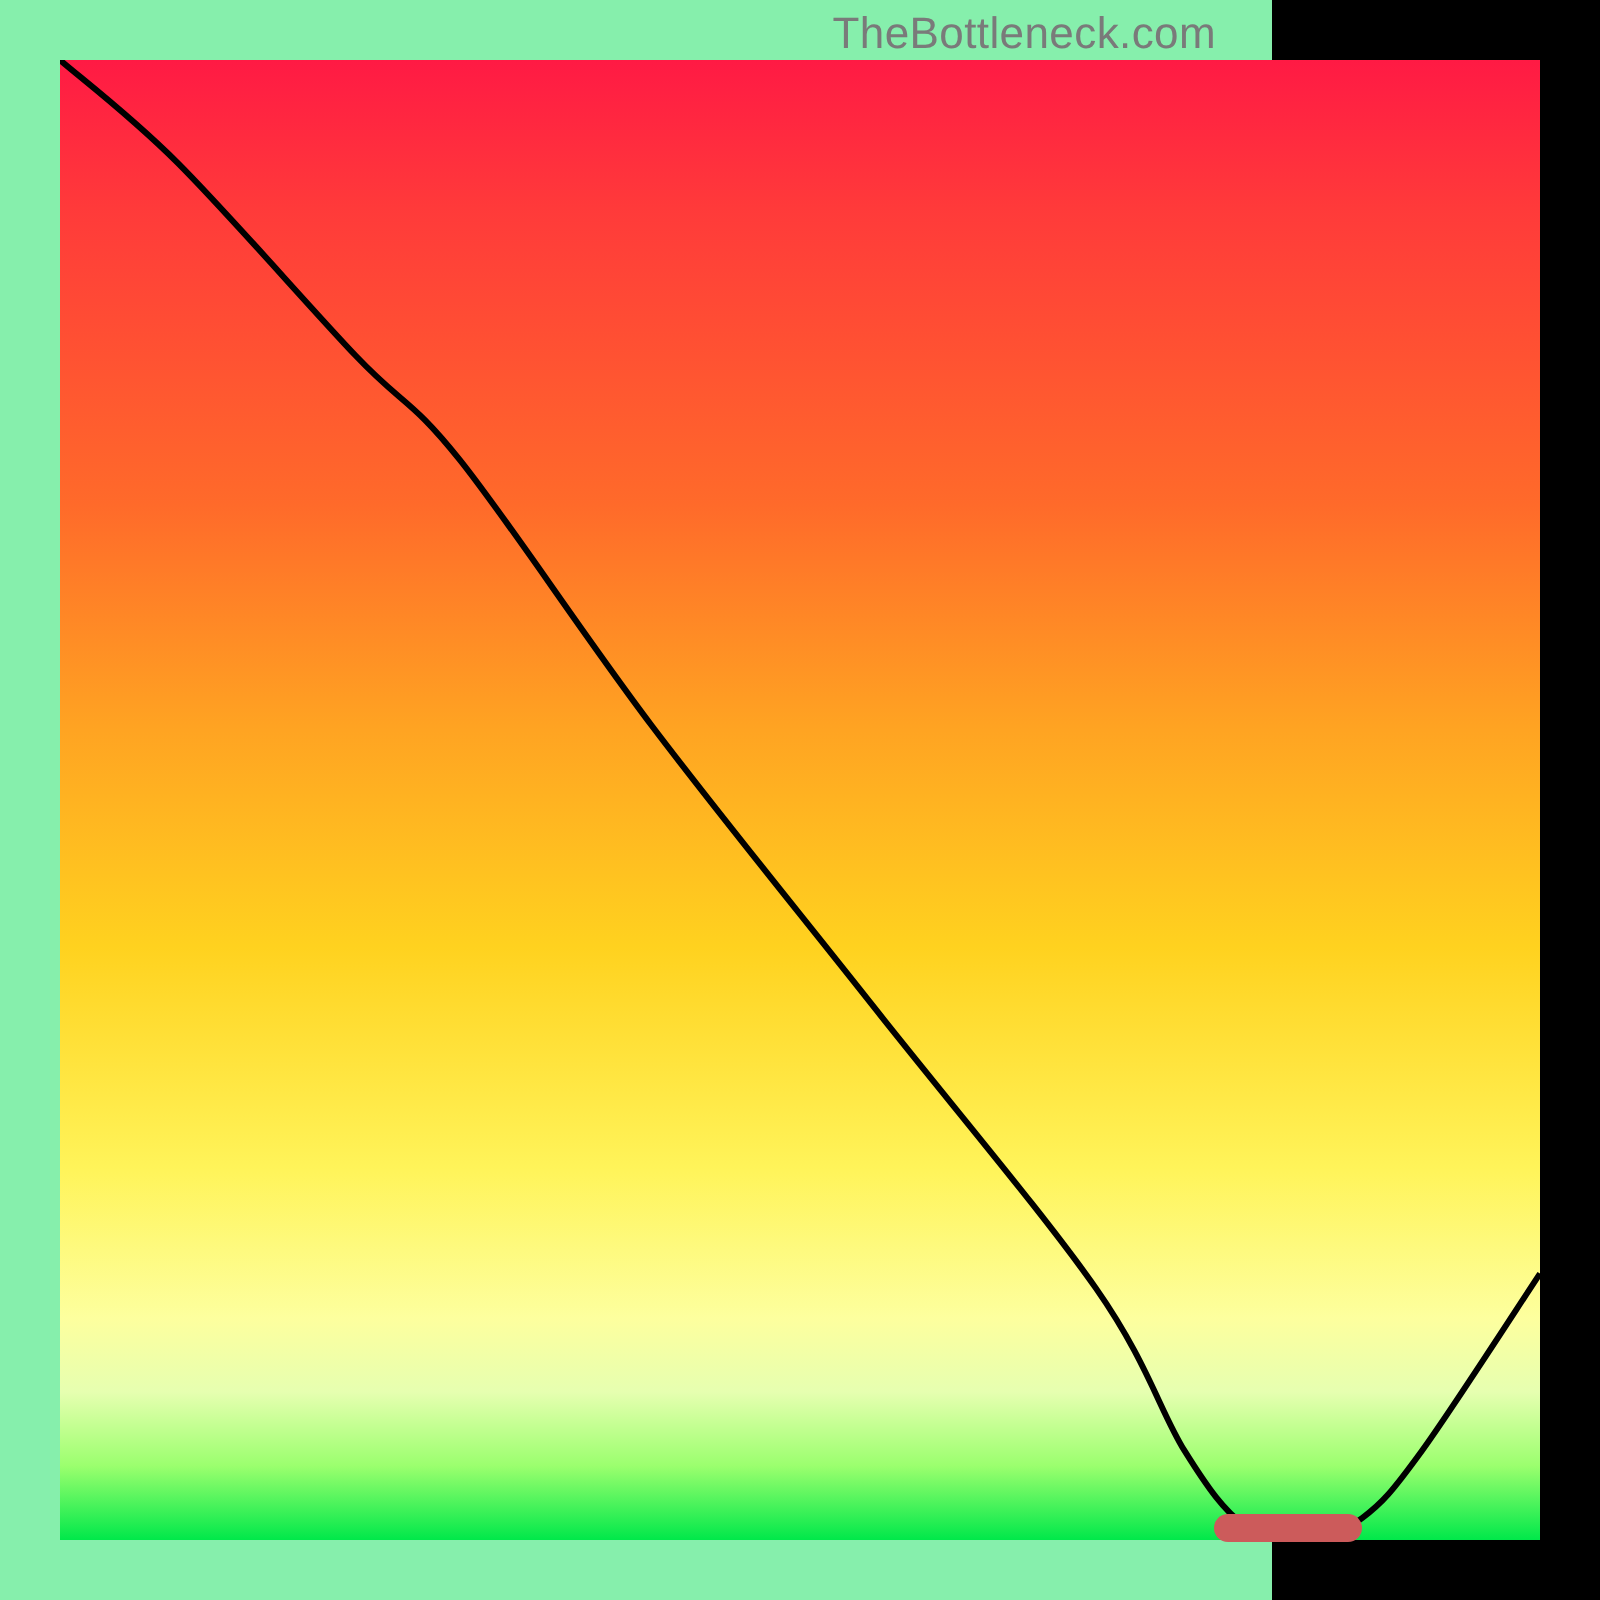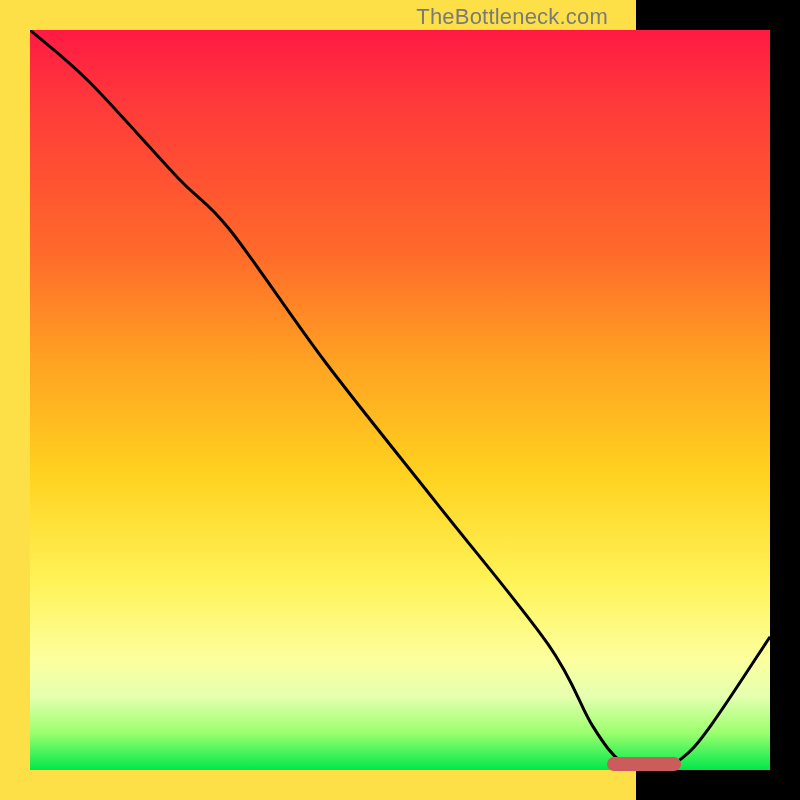--- a/index.html
+++ b/index.html
@@ -8,21 +8,21 @@
     width: 800px;
     height: 800px;
     background: #000;
     overflow: hidden;
     font-family: Arial, Helvetica, sans-serif;
   }
   .frame {
     position: relative;
     width: 636px;
     height: 800px;
-    background: #fde047;
+    background: #86efac;
   }
   .plot-area {
     position: absolute;
     left: 30px;
     top: 30px;
     width: 740px;
     height: 740px;
     
     background: linear-gradient(
       to bottom,

